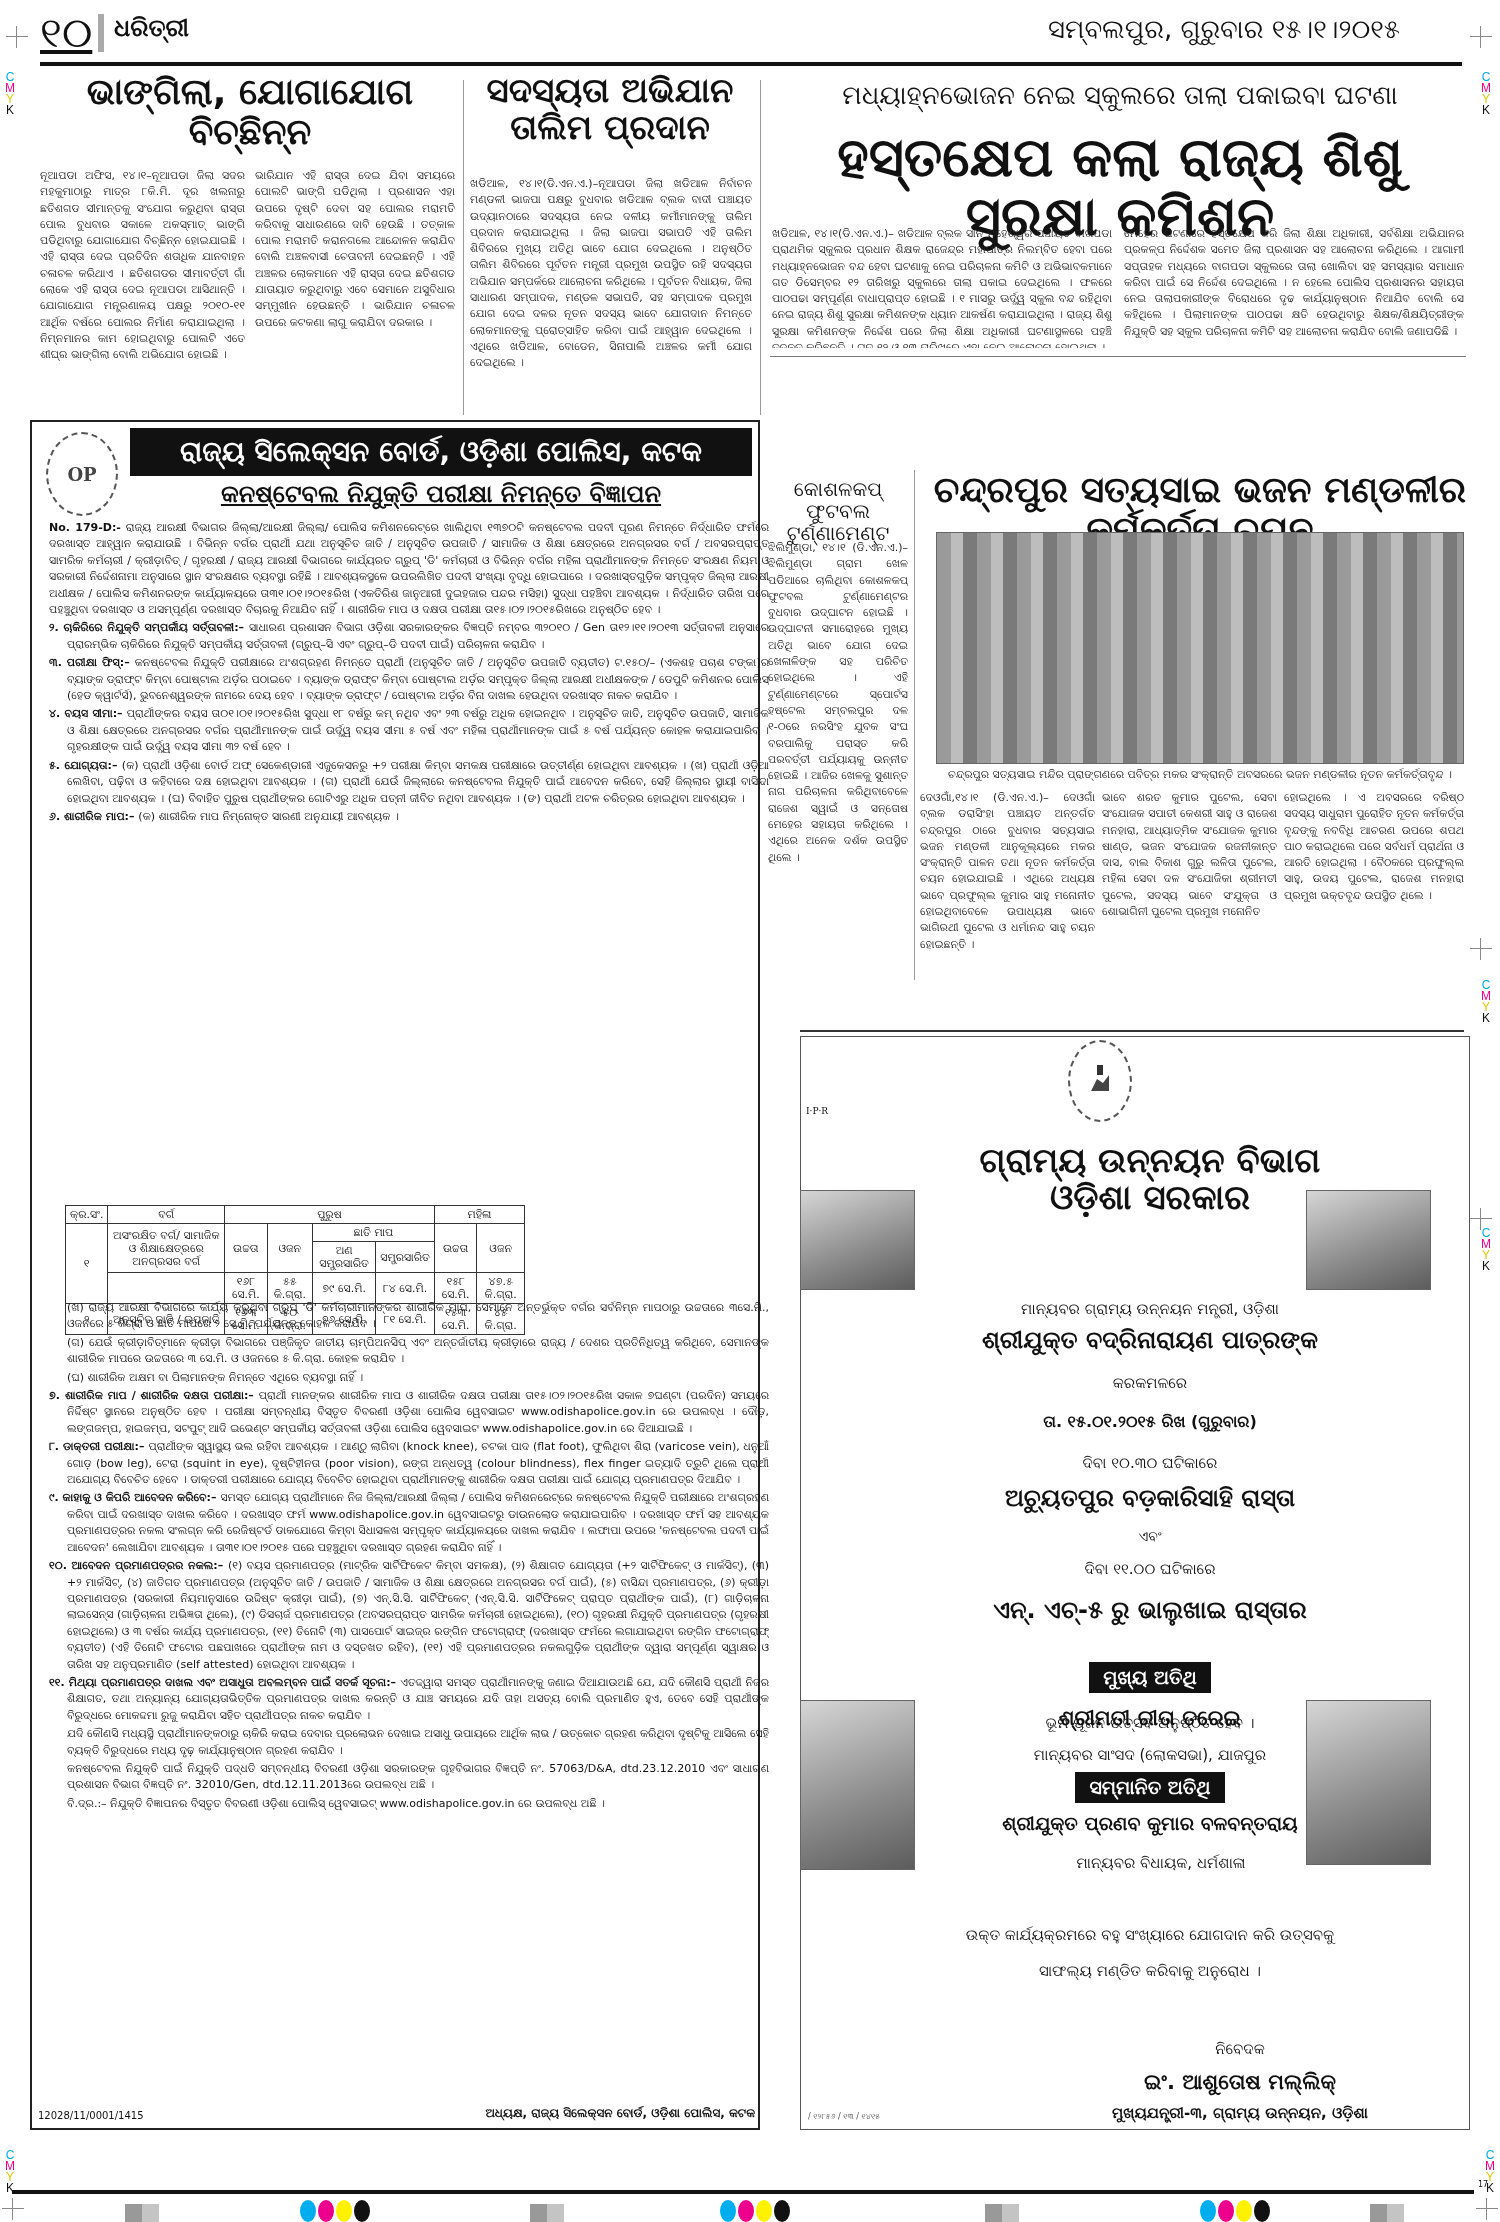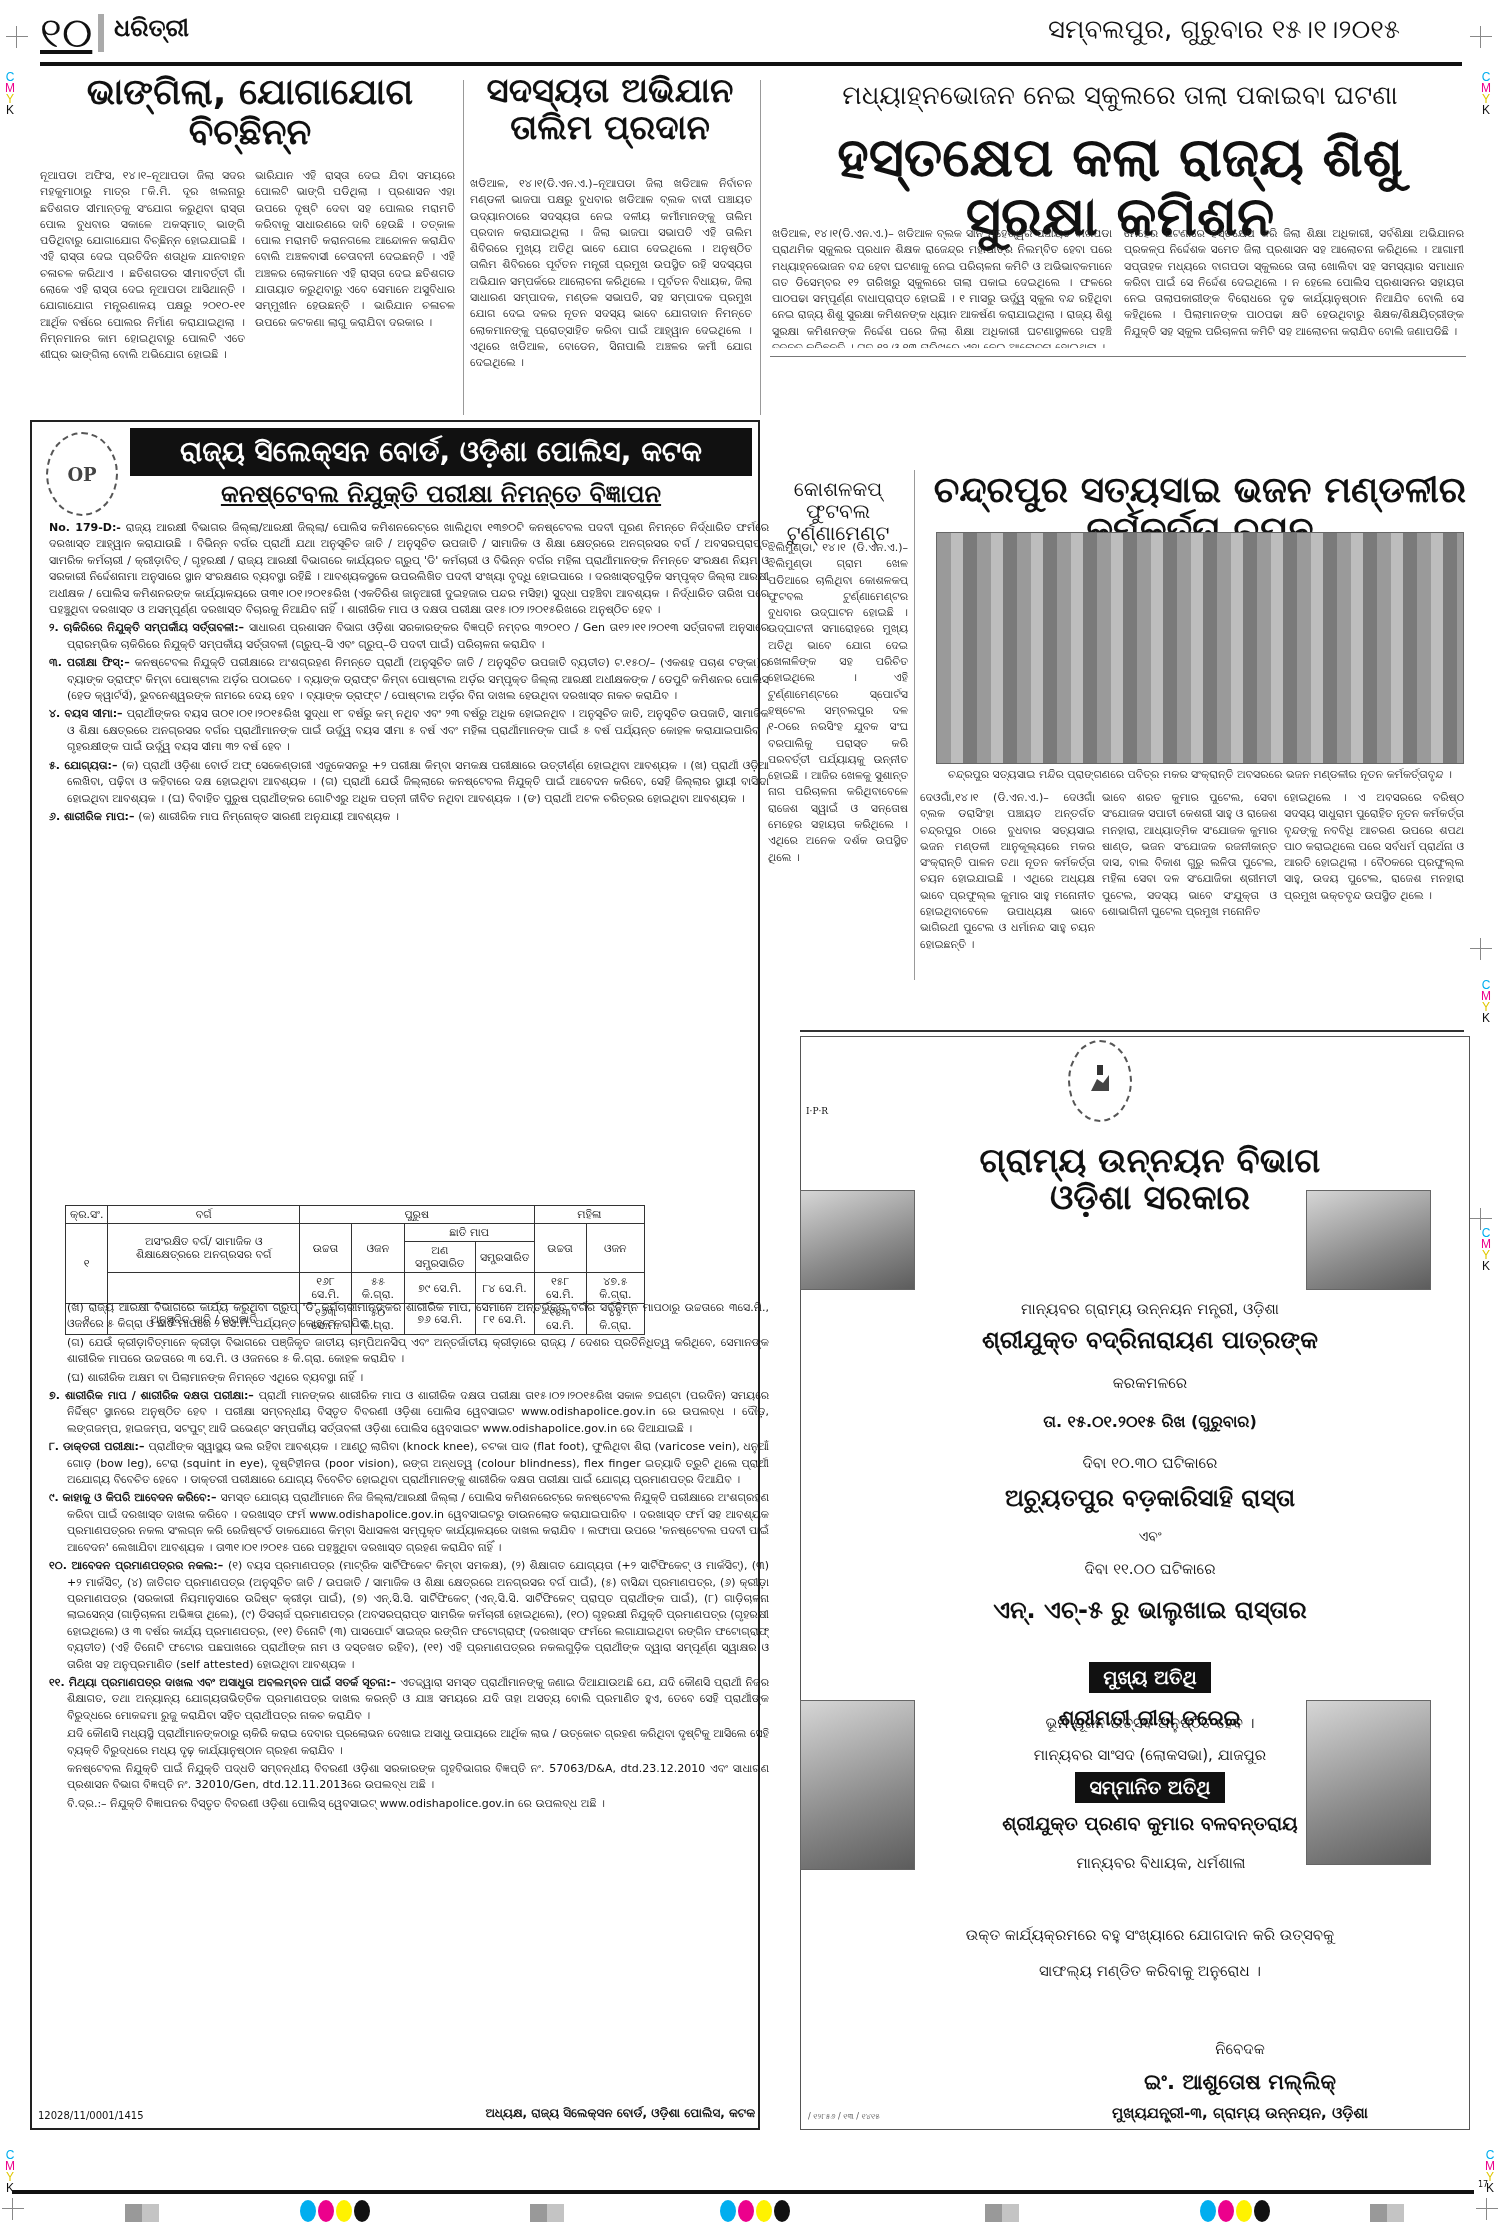--- a/index.html
+++ b/index.html
@@ -21,21 +21,21 @@
   .body-text { font-size: 11px; line-height: 16.3px; text-align: justify; color: #222; overflow: hidden; }
   .col { position: absolute; overflow: hidden; }
   .rule-v { position: absolute; width: 1px; background: #999; }
   .rule-h { position: absolute; height: 2px; background: #333; }
   .ad-box { position: absolute; border: 2px solid #222; }
   .police-banner { position: absolute; left: 130px; top: 428px; width: 622px; height: 48px; background: #111; color: #fff; font-size: 28px; font-weight: bold; display: flex; align-items: center; justify-content: center; }
   .police-sub { position: absolute; left: 130px; top: 480px; width: 622px; text-align: center; font-size: 24px; font-weight: bold; text-decoration: underline; }
   .emblem { position: absolute; border-radius: 50%; border: 2px dashed #555; display: flex; align-items: center; justify-content: center; font-weight: bold; color: #444; }
   .notice-body { position: absolute; left: 34px; top: 520px; width: 720px; font-size: 11px; line-height: 16.4px; text-align: justify; margin-left: 15px; }
   .notice-body p { margin-bottom: 2px; }
-  table.phys { position: absolute; left: 65px; top: 1205px; width: 580px; border-collapse: collapse; font-size: 11px; padding-left: 32px; }
+  table.phys { position: absolute; left: 65px; top: 1205px; width: 460px; border-collapse: collapse; font-size: 11px; padding-left: 32px; }
   table.phys td, table.phys th { border: 1px solid #333; padding: 2px 4px; text-align: center; font-weight: normal; }
   .photo { position: absolute; background: linear-gradient(160deg, #d6d6d6, #8a8a8a 60%, #5c5c5c); border: 1px solid #666; }
   .photo-group { background: repeating-linear-gradient(90deg, #9a9a9a 0 14px, #bdbdbd 14px 26px, #7a7a7a 26px 40px); }
   .caption { position: absolute; font-size: 11px; line-height: 14px; text-align: center; color: #222; }
   .inv-label { background: #111; color: #fff; padding: 4px 14px; font-weight: bold; font-size: 19px; display: inline-block; }
   .inv-center { position: absolute; left: 800px; width: 700px; text-align: center; }
   .swatch-gray { position: absolute; width: 34px; height: 34px; background: linear-gradient(90deg, #999 50%, #c4c4c4 50%); }
   .dot { position: absolute; width: 16px; height: 28px; border-radius: 50%; }
 </style>
 </head>

